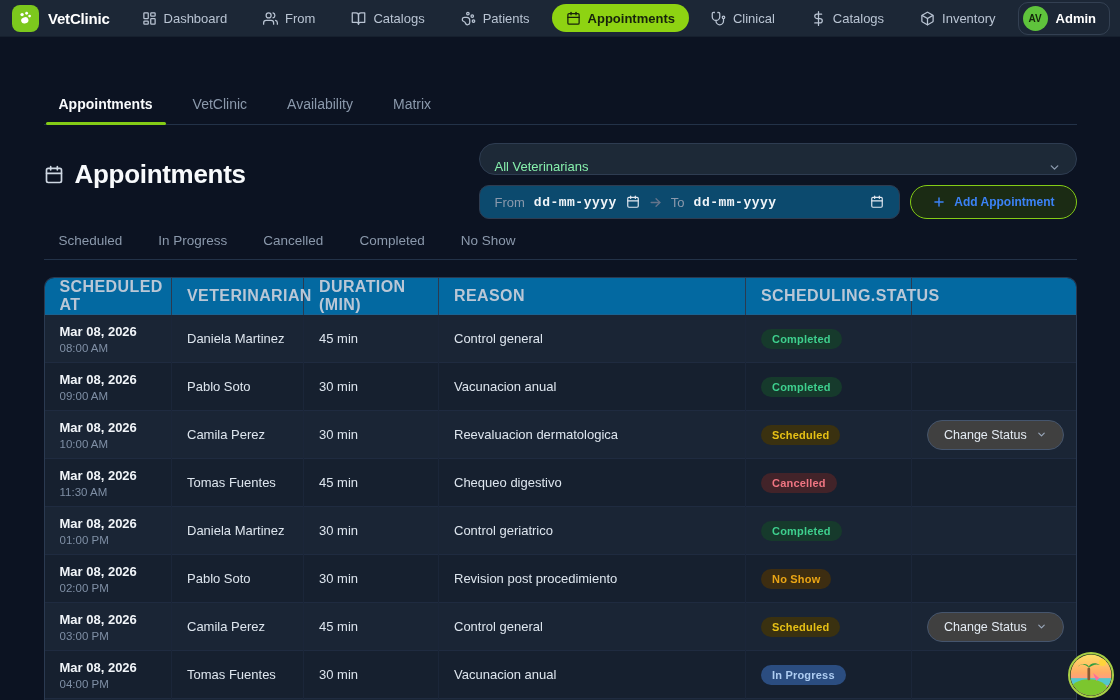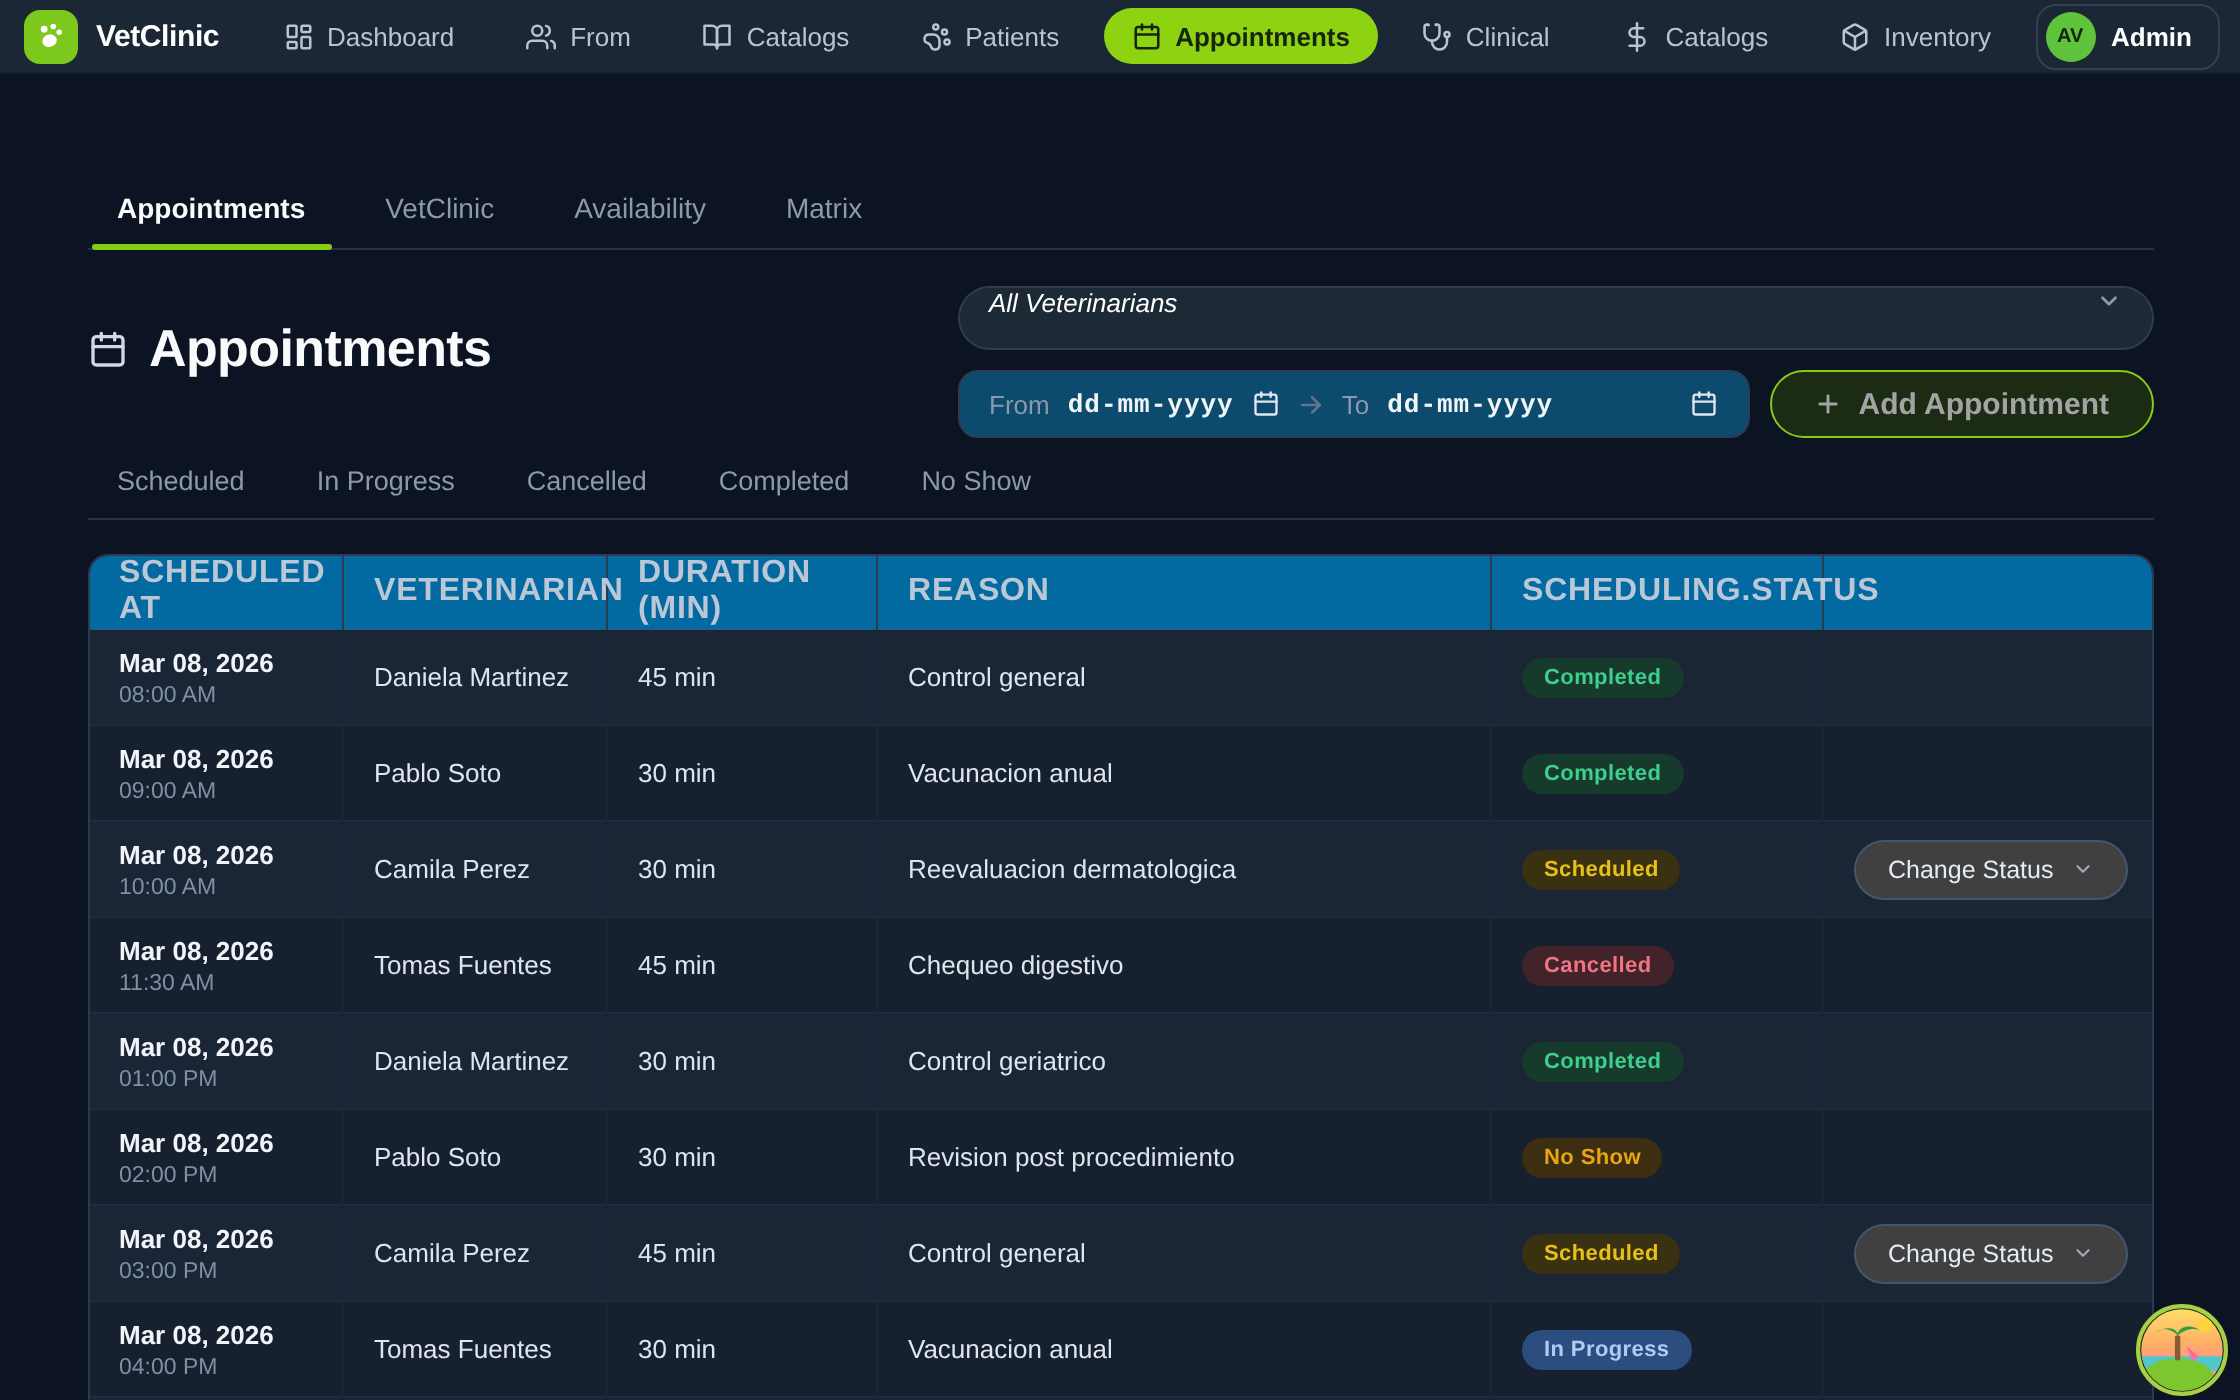--- a/index.html
+++ b/index.html
@@ -59,39 +59,39 @@
   }
 
   
   .toolbar { display:flex; justify-content:space-between; margin-top:18px; }
   .title-wrap { display:flex; align-items:center; gap:11px; margin-top:16px; align-self:flex-start; }
   .title-wrap .icon { width:20px; height:20px; color:#cfd8e3; }
   h1 { font-size:26px; margin:0; color:#f8fafc; font-weight:bold; letter-spacing:-0.3px; }
   .controls { width:598px; display:flex; flex-direction:column; gap:10px; }
   .select {
     height:32px; background:#1d2937; border:1px solid #2e3c51; border-radius:16px;
-    display:flex; align-items:flex-start; justify-content:space-between; padding:0 15px;
-    font-size:13px; color:#ffffff; cursor:pointer;font-style:italic;
+    display:flex; align-items:flex-end; justify-content:space-between; padding:0 15px;
+    font-size:13px; color:#86efac; cursor:pointer;
   }
   .select .icon { width:13px; height:13px; color:#8b99ac; }
   .controls-row { display:flex; gap:10px; }
   .date-range {
     flex:1; height:34px; background:#0c4a6e; border:1px solid #2e3c51; border-radius:10px;
     display:flex; align-items:center; gap:9px; padding:0 15px; font-size:13px; color:#8b99ac;
   }
   .date-value {
     font-family:"Liberation Mono","DejaVu Sans Mono",monospace;
     color:#f1f5f9; font-size:13px; font-weight:bold; letter-spacing:.5px; cursor:text;
   }
   .cal-icon { width:14px; height:14px; color:#e2e8f0; cursor:pointer; }
   .range-arrow { color:#64748b; width:13px; height:13px; }
   .spacer { flex:1; }
   .add-btn {
     height:34px; padding:0 21px; border-radius:17px; background:#1b2b14;
-    border:1.5px solid #84cc16; color:#a3a3a3; font-weight:bold; font-size:15px;
+    border:1.5px solid #84cc16; color:#3b82f6; font-weight:bold; font-size:12px;
     display:flex; align-items:center; gap:8px; cursor:pointer;
     font-family:inherit;
   }
   .add-btn .icon { width:14px; height:14px; }
 
   
   .table-wrap {
     margin-top:17px; border:1px solid #2b3a51; border-bottom:none;
     border-radius:10px 10px 0 0; overflow:hidden;
   }

